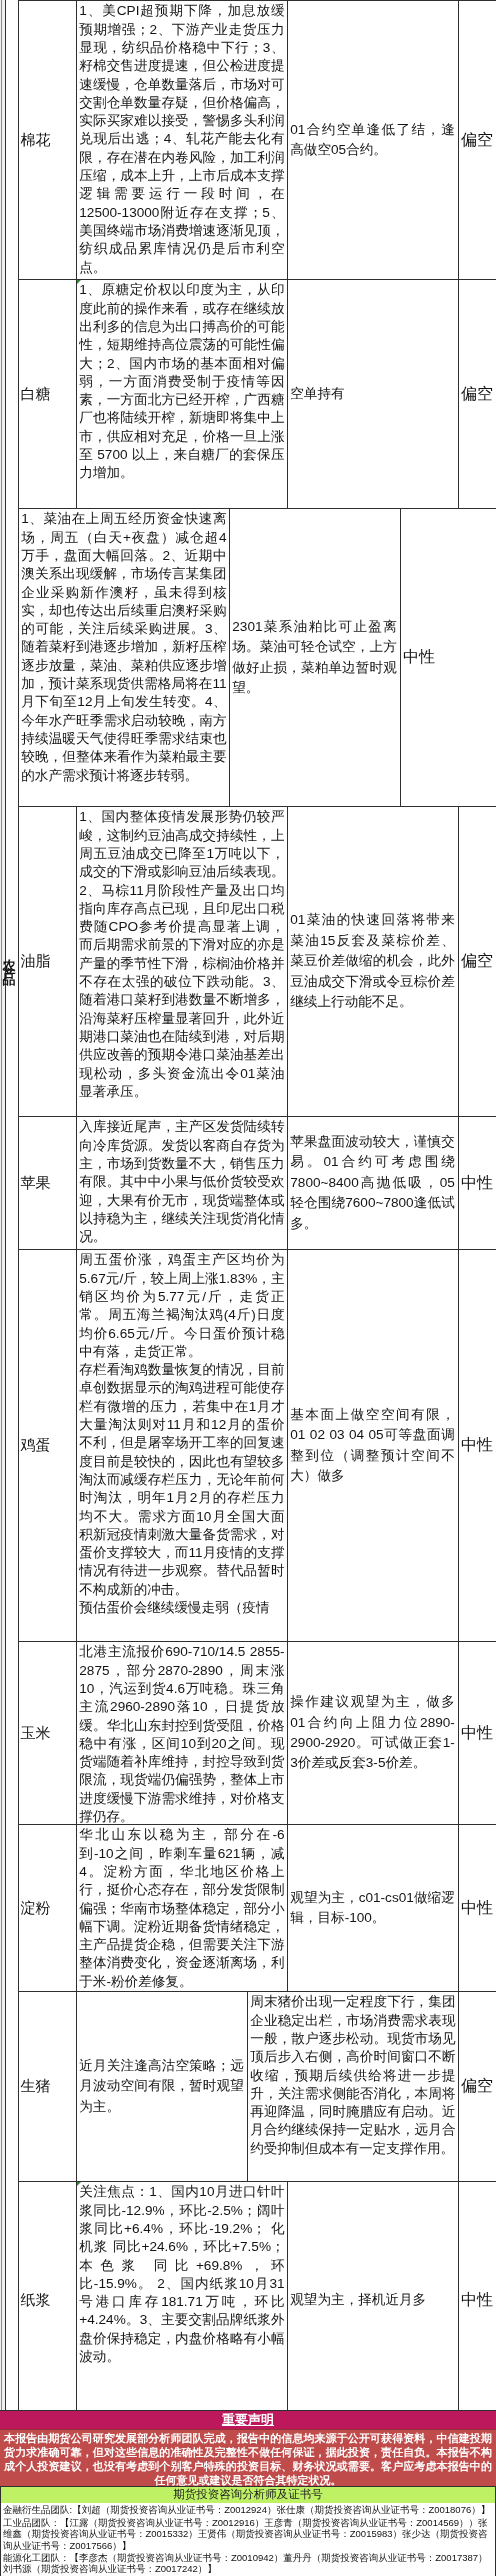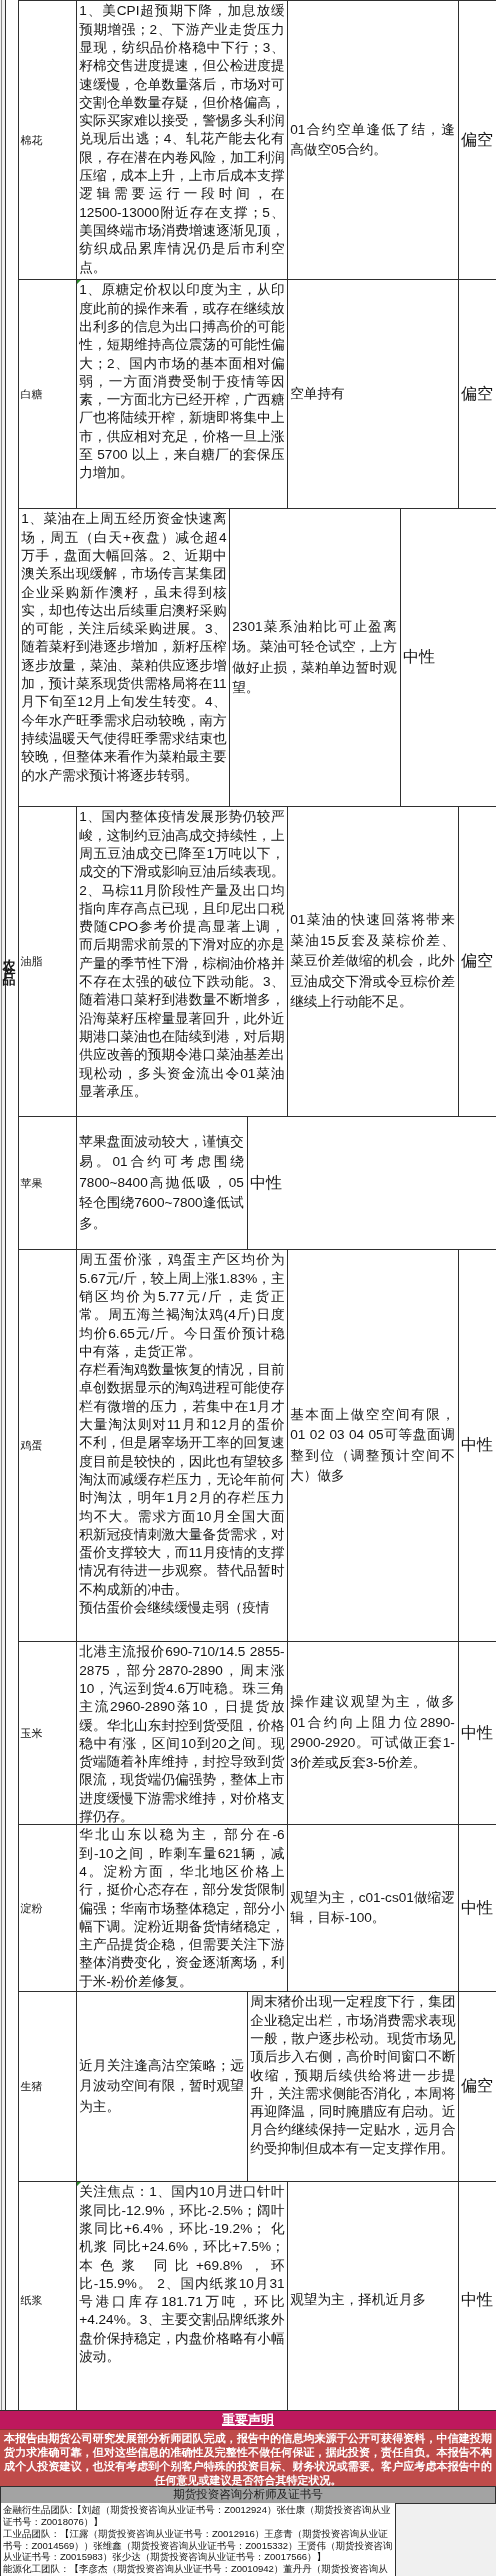--- a/index.html
+++ b/index.html
@@ -34,21 +34,21 @@
     display:flex;justify-content:center;
     margin:0 auto;
   }
   .rows{display:flex;flex-direction:column;}
   .row{display:flex;border-bottom:0.7px solid #2f2f2f;background:#fff;}
   .row:first-child{border-top:0.7px solid #2f2f2f;}
   .cell{box-sizing:border-box;overflow:hidden;}
   .cell.name{
     width:58px;border-right:0.7px solid #2f2f2f;
     display:flex;align-items:center;justify-content:flex-start;
-    padding-left:2px;font-size:11px;font-family:Liberation Mono, monospace;
+    padding-left:2px;font-size:15px;font-family:Liberation Mono, monospace;
   }
   .cell.analysis{
     width:211px;border-right:0.7px solid #2f2f2f;
     padding:1.4px 2px 0 2.7px;
     font-size:13.6px;line-height:18.3px;
     text-align:justify;text-justify:inter-character;
     white-space:pre-line;
     position:relative;
   }
   .cell.analysis.marked::before{
@@ -80,28 +80,28 @@
     position:absolute;left:0;top:2430px;width:496px;height:56px;
     box-sizing:border-box;
     color:#fff;font-weight:bold;
     font-size:11px;line-height:14px;
     padding:0.7px 4.1px 0 4.1px;
     text-align:justify;text-justify:inter-character;
     text-align-last:center;
   }
   .analyst-header{
     position:absolute;left:0;top:2486px;width:496px;height:17.7px;
-    box-sizing:border-box;background:#a3a3a3;
+    box-sizing:border-box;background:#bef264;
     border-top:0.7px solid #2f2f2f;border-bottom:0.7px solid #2f2f2f;
     border-left:0.7px solid #2f2f2f;border-right:0.7px solid #2f2f2f;
     display:flex;align-items:center;justify-content:center;
     font-size:11.5px;color:#222;
   }
   .teams{
-    position:absolute;left:0;top:2503px;width:396px;height:73px;
+    position:absolute;left:0;top:2503px;width:496px;height:73px;
     box-sizing:border-box;background:#fff;
     border-left:0.7px solid #2f2f2f;border-right:0.7px solid #2f2f2f;
     font-size:9.5px;line-height:11.5px;
     padding:1.4px 2px 0 2px;
     overflow:hidden;color:#111;
   }
   .team-line{margin:0 0 0.7px 0;}
 </style>
 </head>
 <body>
@@ -136,20 +136,21 @@
 
     <div class="row" style="height: 309px;">
       <div class="cell name">油脂</div>
       <div class="cell analysis">1、国内整体疫情发展形势仍较严峻，这制约豆油高成交持续性，上周五豆油成交已降至1万吨以下，成交的下滑或影响豆油后续表现。2、马棕11月阶段性产量及出口均指向库存高点已现，且印尼出口税费随CPO参考价提高显著上调，而后期需求前景的下滑对应的亦是产量的季节性下滑，棕榈油价格并不存在太强的破位下跌动能。3、随着港口菜籽到港数量不断增多，沿海菜籽压榨量显著回升，此外近期港口菜油也在陆续到港，对后期供应改善的预期令港口菜油基差出现松动，多头资金流出令01菜油显著承压。</div>
       <div class="cell advice">01菜油的快速回落将带来菜油15反套及菜棕价差、菜豆价差做缩的机会，此外豆油成交下滑或令豆棕价差继续上行动能不足。</div>
       <div class="cell stance">偏空</div>
     </div>
 
     <div class="row" style="height: 132px;">
       <div class="cell name">苹果</div>
+      <div class="cell analysis">入库接近尾声，主产区发货陆续转向冷库货源。发货以客商自存货为主，市场到货数量不大，销售压力有限。其中中小果与低价货较受欢迎，大果有价无市，现货端整体或以持稳为主，继续关注现货消化情况。</div>
       <div class="cell advice">苹果盘面波动较大，谨慎交易。01合约可考虑围绕7800~8400高抛低吸，05轻仓围绕7600~7800逢低试多。</div>
       <div class="cell stance">中性</div>
     </div>
 
     <div class="row" style="height: 391px;">
       <div class="cell name">鸡蛋</div>
       <div class="cell analysis">周五蛋价涨，鸡蛋主产区均价为5.67元/斤，较上周上涨1.83%，主销区均价为5.77元/斤，走货正常。周五海兰褐淘汰鸡(4斤)日度均价6.65元/斤。今日蛋价预计稳中有落，走货正常。
 存栏看淘鸡数量恢复的情况，目前卓创数据显示的淘鸡进程可能使存栏有微增的压力，若集中在1月才大量淘汰则对11月和12月的蛋价不利，但是屠宰场开工率的回复速度目前是较快的，因此也有望较多淘汰而减缓存栏压力，无论年前何时淘汰，明年1月2月的存栏压力均不大。需求方面10月全国大面积新冠疫情刺激大量备货需求，对蛋价支撑较大，而11月疫情的支撑情况有待进一步观察。替代品暂时不构成新的冲击。
 预估蛋价会继续缓慢走弱（疫情</div>
       <div class="cell advice">基本面上做空空间有限，01 02 03 04 05可等盘面调整到位（调整预计空间不大）做多</div>

